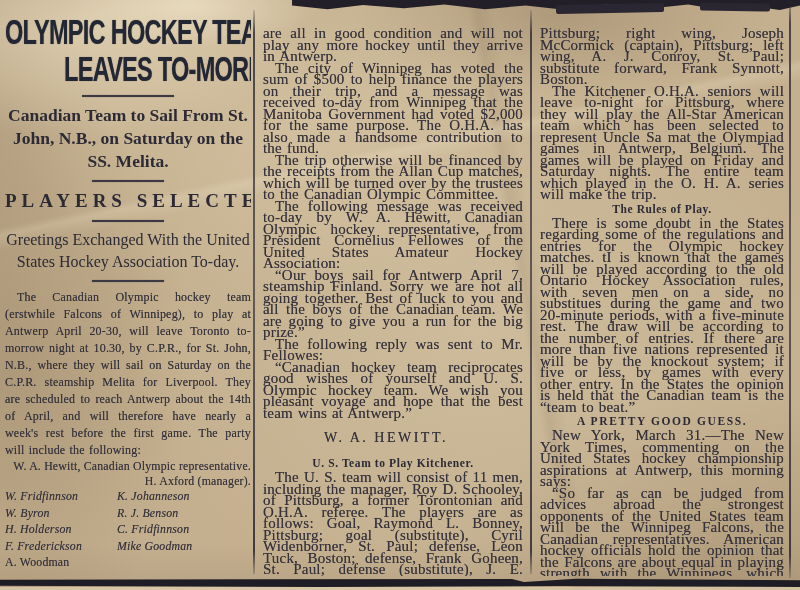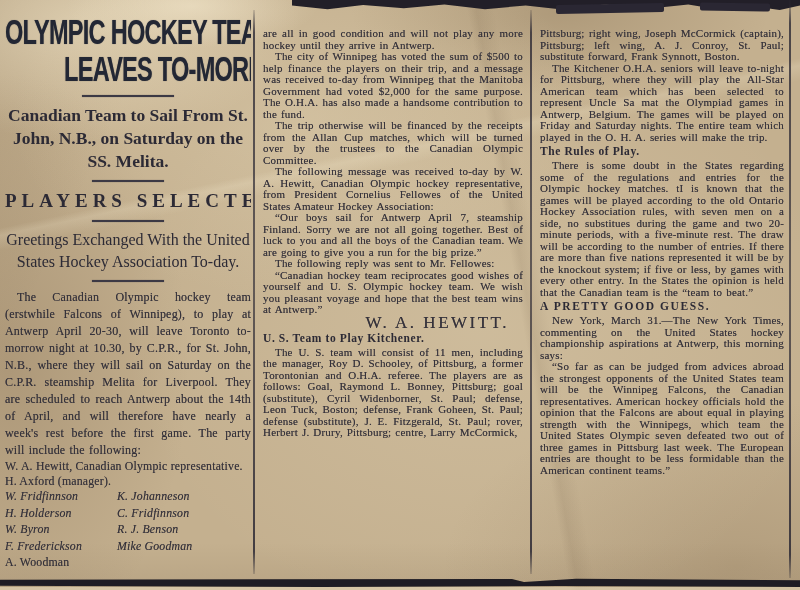--- a/index.html
+++ b/index.html
@@ -52,33 +52,33 @@
 
   .rule{width:72px;height:2px;background:#3c3944;margin:7px auto 7px auto;box-shadow:0 0 1px rgba(60,57,68,0.8);}
   .rule.wide{width:92px;}
 
   .deck{margin:4px 0 0 0;font-size:17.5px;line-height:23px;font-weight:700;text-align:center;color:#2c2a35;}
   .players-sel{margin:2px 0 0 0;font-size:19px;line-height:24px;font-weight:700;letter-spacing:5px;text-align:center;color:#2c2a35;white-space:nowrap;}
   .greet{margin:2px 0 0 0;font-size:16px;line-height:22px;font-weight:400;text-align:center;color:#2c2a35;}
 
   .b{margin:0;font-size:12px;line-height:17px;text-align:justify;letter-spacing:0.2px;word-spacing:1px;
      text-shadow:0 0 0.5px rgba(53,50,59,0.65);}
-  .col.mid .b,.col.right .b{font-size:11px;line-height:11.5px;}
+  .col.mid .b,.col.right .b{font-size:15px;line-height:11.5px;}
   .ind{text-indent:12px;}
   .sp{margin-top:1px;}
 
   .roster{margin:0;font-size:11.8px;line-height:16.5px;letter-spacing:0.2px;text-shadow:0 0 0.5px rgba(53,50,59,0.6);}
-  .hang{padding-left:14px;text-indent:-14px;line-height:14.5px;}
+  .hang{padding-left:14px;text-indent:-14px;line-height:14.5px;text-align:right;}
   .pair{display:flex;font-style:italic;}
   .pair .pl{width:112px;flex:none;}
   .pair .pr{flex:1;}
 
-  .sig{margin:0;font-size:17px;line-height:14px;letter-spacing:2.5px;text-align:right;padding-right:14px;font-weight:400;
+  .sig{margin:12px;font-size:14px;line-height:14px;letter-spacing:2.5px;text-align:center;padding-right:14px;font-weight:400;
        text-shadow:0 0 0.5px rgba(53,50,59,0.7);}
-  .subhd{margin:2px 0 2px 0;font-size:11.5px;line-height:13px;font-weight:700;letter-spacing:0.6px;color:#2c2a35;}
+  .subhd{margin:2px 0 2px 0;font-size:11.5px;line-height:13px;font-weight:700;text-align:center;letter-spacing:0.6px;color:#2c2a35;}
   .subhd.caps{letter-spacing:1.6px;}
 </style>
 </head>
 <body>
 
 <div class="paper">
   <div class="texture"></div>
   <div class="top-tear"></div>
   <div class="top-tear2"></div>
   <div class="top-tear3"></div>
@@ -99,26 +99,26 @@
     <h4 class="greet">Greetings Exchanged With the United States Hockey Association To-day.</h4>
     <div class="rule"></div>
     <p class="b ind">The Canadian Olympic hockey team (erstwhile Falcons of Winnipeg), to play at Antwerp April 20-30, will leave Toronto to-morrow night at 10.30, by C.P.R., for St. John, N.B., where they will sail on Saturday on the C.P.R. steamship Melita for Liverpool. They are scheduled to reach Antwerp about the 14th of April, and will therefore have nearly a week's rest before the first game. The party will include the following:</p>
     <p class="roster hang sp">W. A. Hewitt, Canadian Olympic representative.</p>
     <p class="roster hang">H. Axford (manager).</p>
     <div class="roster pair">
       <span class="pl">W. Fridfinnson</span>
       <span class="pr">K. Johanneson</span>
     </div>
     <div class="roster pair">
+      <span class="pl">W. Byron</span>
+      <span class="pr">R. J. Benson</span>
+    </div>
+    <div class="roster pair">
       <span class="pl">H. Holderson</span>
       <span class="pr">C. Fridfinnson</span>
-    </div>
-    <div class="roster pair">
-      <span class="pl">W. Byron</span>
-      <span class="pr">R. J. Benson</span>
     </div>
     <div class="roster pair">
       <span class="pl">F. Frederickson</span>
       <span class="pr">Mike Goodman</span>
     </div>
     <p class="roster">A. Woodman</p>
     <p class="roster">G. Sigurzonsson, trainer.</p>
     <p class="b ind sp">The players of the Canadian team</p>
   </div>
 

